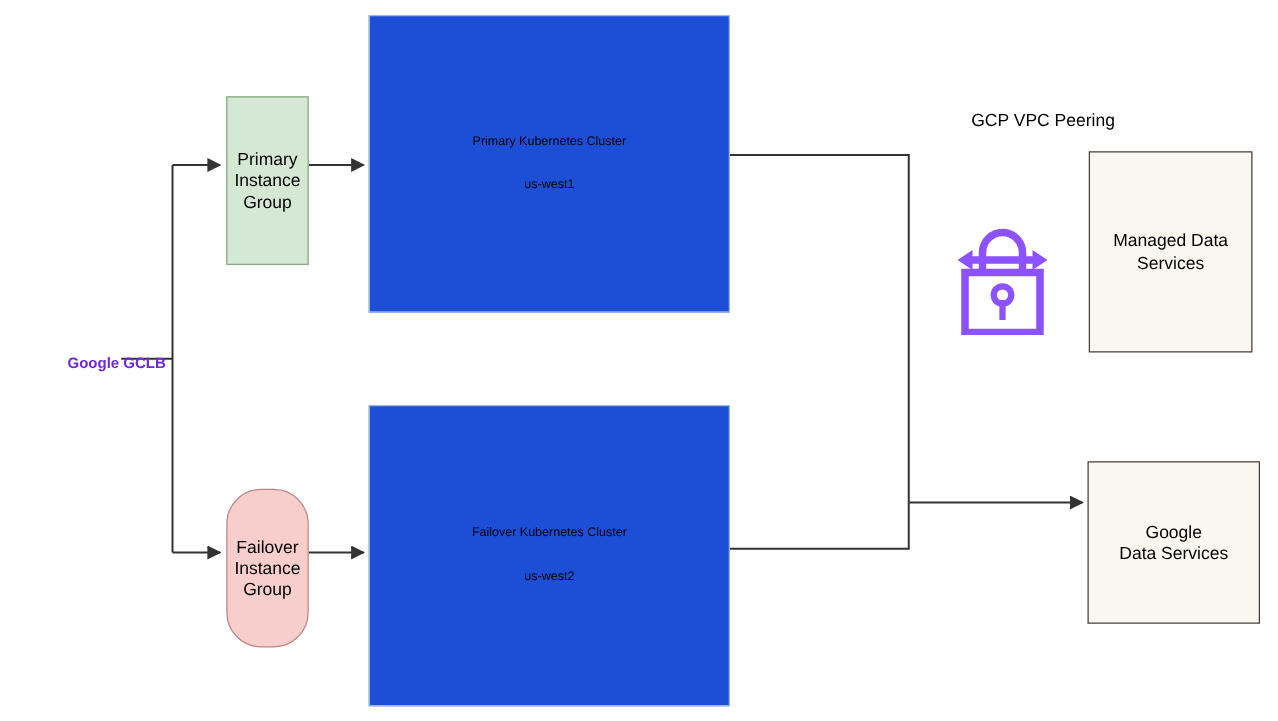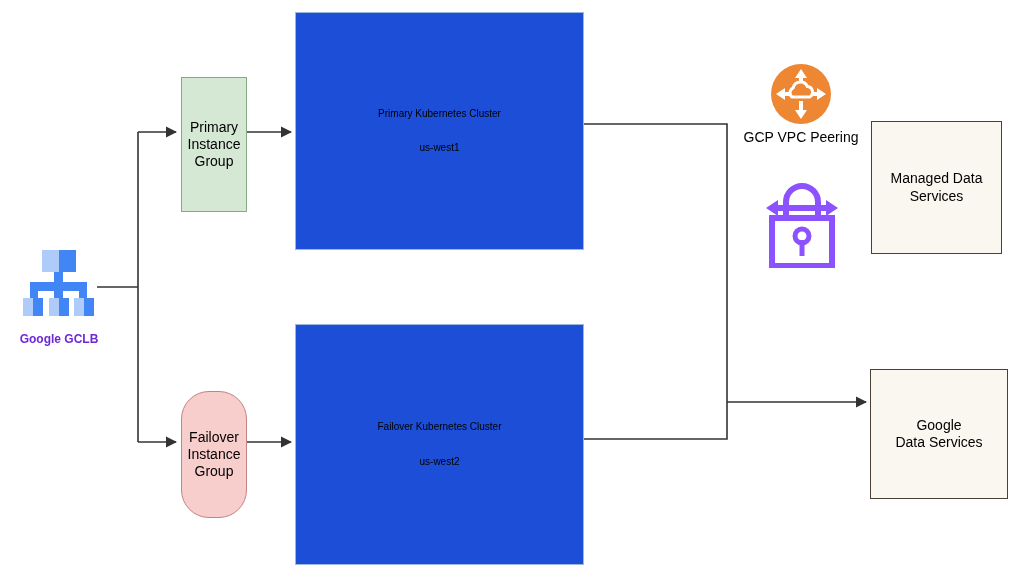--- a/index.html
+++ b/index.html
@@ -55,22 +55,23 @@
 
   .svc-box {
     background: #faf7f0;
     border: 1px solid #48413a;
     font-size: 14px;
   }
 
   .icon-wrap {
     position: absolute;
     display: flex;
-    flex-direction: column;
+    flex-direction: row;
     align-items: center;
+    gap: 40px;
   }
   .icon-caption {
     font-size: 14px;
     color: #000000;
     white-space: nowrap;
   }
   .gclb-caption {
     font-size: 12px;
     font-weight: bold;
     color: #6d28d9;
@@ -176,21 +177,21 @@
 
       <rect x="16" y="46" width="60" height="48" fill="none" stroke="#8c52ff" stroke-width="6"></rect>
 
       <circle cx="46" cy="64" r="7" fill="none" stroke="#8c52ff" stroke-width="5"></circle>
       <rect x="43.5" y="68" width="5" height="16" fill="#8c52ff"></rect>
 
       <path d="M10 36 L22 28 L22 33 L70 33 L70 28 L82 36 L70 44 L70 39 L22 39 L22 44 Z" fill="#8c52ff"></path>
     </svg>
   </div>
 
-  <div class="node svc-box" style="left:871px; top:121px; width:131px; height:133px;">
+  <div class="node svc-box" style="left:871px; top:121px; width:131px; height:161px;">
     <span class="node-line">Managed Data</span>
     <span class="node-line">Services</span>
   </div>
 
   <div class="node svc-box" style="left:870px; top:369px; width:138px; height:130px;">
     <span class="node-line">Google</span>
     <span class="node-line">Data Services</span>
   </div>
 
 </div>

